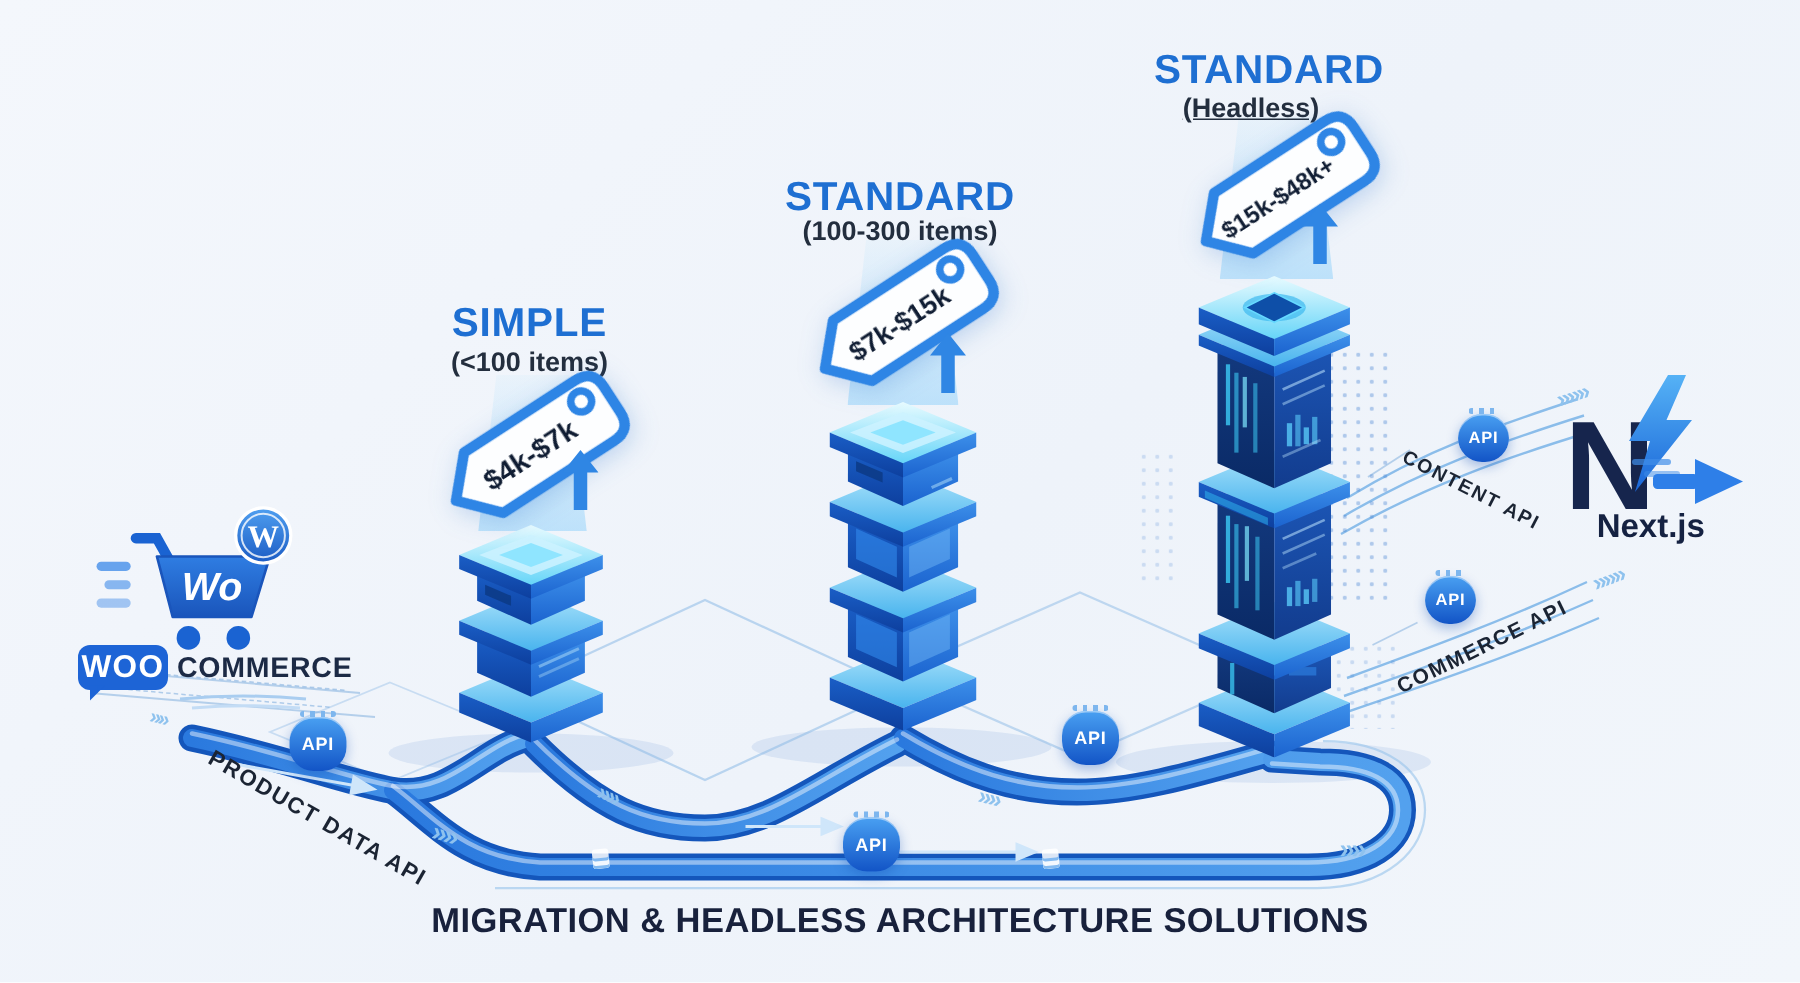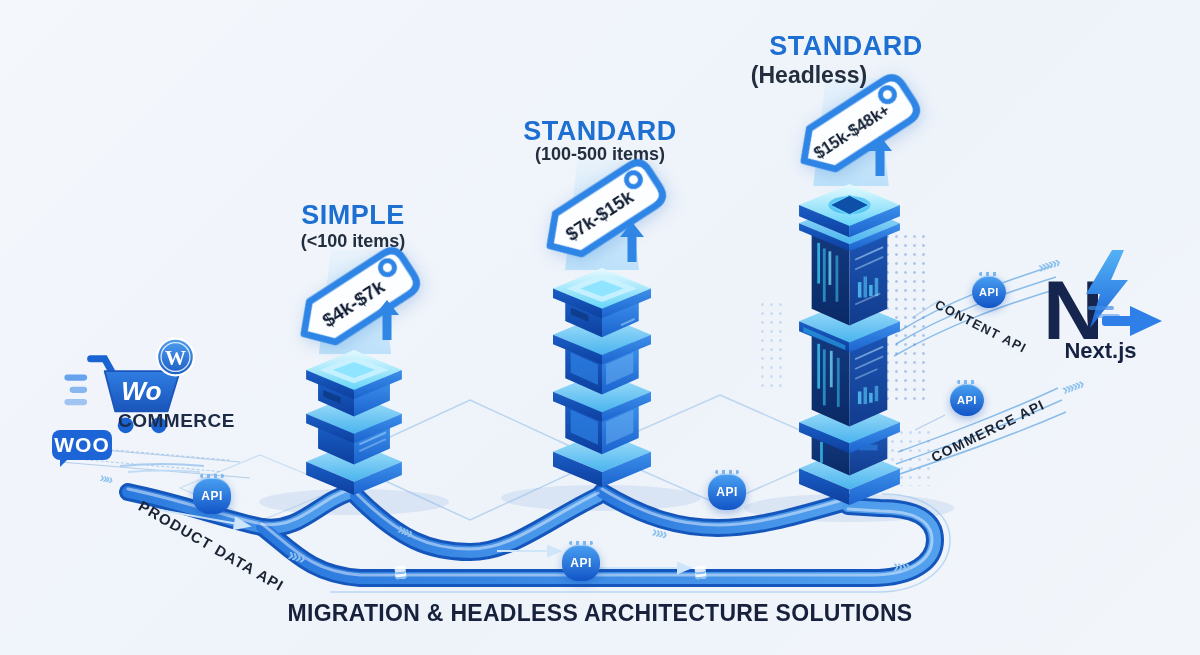--- a/index.html
+++ b/index.html
@@ -304,23 +304,23 @@
         <polygon points="0,30 72,60 72,76 0,46" fill="url(#gL)"></polygon>
         <polygon points="72,60 144,30 144,46 72,76" fill="url(#gR)"></polygon>
        <ellipse cx="72" cy="30" rx="30" ry="13" fill="#3db9f0" opacity=".7"></ellipse>
        <polygon points="72,16 100,30 72,44 44,30" fill="#0e4fa8" stroke="#66d9ff" stroke-width="1.5"></polygon>
       </g>
   </svg>
 
   <div class="abs tier-name z5" style="left:278px;top:200px;width:150px;font-size:27px;">SIMPLE</div>
   <div class="abs tier-sub z5" style="left:278px;top:231px;width:150px;font-size:18px;">(&lt;100 items)</div>
   <div class="abs tier-name z5" style="left:505px;top:116px;width:190px;font-size:27px;">STANDARD</div>
-  <div class="abs tier-sub z5" style="left:505px;top:144px;width:190px;font-size:18px;">(100-500 items)</div>
+  <div class="abs tier-sub z5" style="left:505px;top:144px;width:190px;font-size:18px;">(100-300 items)</div>
   <div class="abs tier-name z5" style="left:751px;top:31px;width:190px;font-size:27px;">STANDARD</div>
-  <div class="abs tier-sub z5" style="left:714px;top:62px;width:190px;font-size:23px;">(Headless)</div>
+  <div class="abs tier-sub z5" style="left:739px;top:62px;width:190px;font-size:18px;text-decoration:underline;">(Headless)</div>
 
   <div class="tag" style="left:286px;top:268px;transform:rotate(-33deg);">
     <svg width="140" height="64" viewBox="0 0 140 64">
       <path d="M 8,32 L 30,8 H 118 Q 132,8 132,22 V 42 Q 132,56 118,56 H 30 Z" fill="#fdfeff" stroke="#2e85e5" stroke-width="7" stroke-linejoin="round"></path>
       <circle cx="114" cy="22" r="7" fill="#fff" stroke="#2e85e5" stroke-width="5"></circle>
       <text x="66" y="40" text-anchor="middle" font-size="19" font-weight="800" fill="#101d33">$4k-$7k</text>
     </svg>
   </div>
   <div class="tag" style="left:532px;top:180px;transform:rotate(-33deg);">
     <svg width="140" height="64" viewBox="0 0 140 64">
@@ -390,21 +390,21 @@
     <text x="88" y="73" text-anchor="middle" font-size="30" font-weight="800" font-style="italic" fill="#ffffff">Wo</text>
     <circle cx="70" cy="102" r="9" fill="#1a63d2"></circle>
       <circle cx="108" cy="102" r="9" fill="#1a63d2"></circle>
     <circle cx="127" cy="24" r="21" fill="url(#gBadge)" stroke="#ffffff" stroke-width="2.5"></circle>
     <circle cx="127" cy="24" r="16.5" fill="none" stroke="rgba(255,255,255,.8)" stroke-width="1.5"></circle>
     <text x="127" y="33" text-anchor="middle" font-size="24" font-weight="700" font-family="Liberation Serif, serif" fill="#ffffff">W</text>
   </svg>
   <div class="woo-bubble" style="left:52px;top:430px;width:60px;height:30px;">
     <span>WOO</span>
   </div>
-  <div class="commerce-text" style="left:118px;top:410px;font-size:19px;">COMMERCE</div>
+  <div class="commerce-text" style="left:118px;top:435px;font-size:19px;">COMMERCE</div>
   <svg class="abs z5" style="left:118px;top:462px;" width="88" height="14" viewBox="0 0 88 14">
     <path d="M 2,4 Q 44,0 86,4" stroke="#a9cdf0" stroke-width="2" fill="none"></path>
     <path d="M 10,10 Q 46,7 82,10" stroke="#c3dcf5" stroke-width="2" fill="none"></path>
   </svg>
 
   <div class="next-n" style="left:1043px;top:268px;font-size:84px;">N</div>
   <svg class="abs z6" style="left:1078px;top:250px;" width="56" height="80" viewBox="0 0 56 80">
     <path d="M 34,0 L 8,44 H 22 L 12,78 L 50,30 H 33 L 46,0 Z" fill="url(#gBolt)"></path>
   </svg>
   <svg class="abs z6" style="left:1086px;top:298px;" width="78" height="44" viewBox="0 0 78 44">

